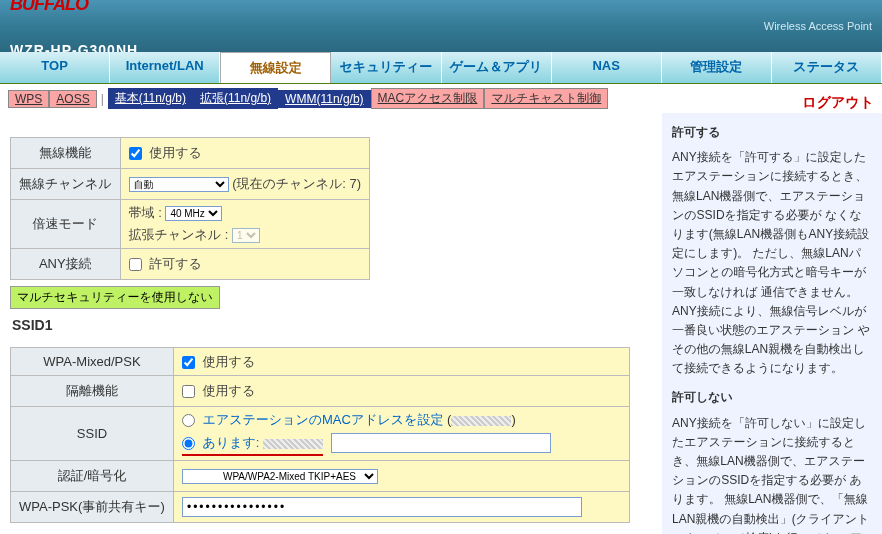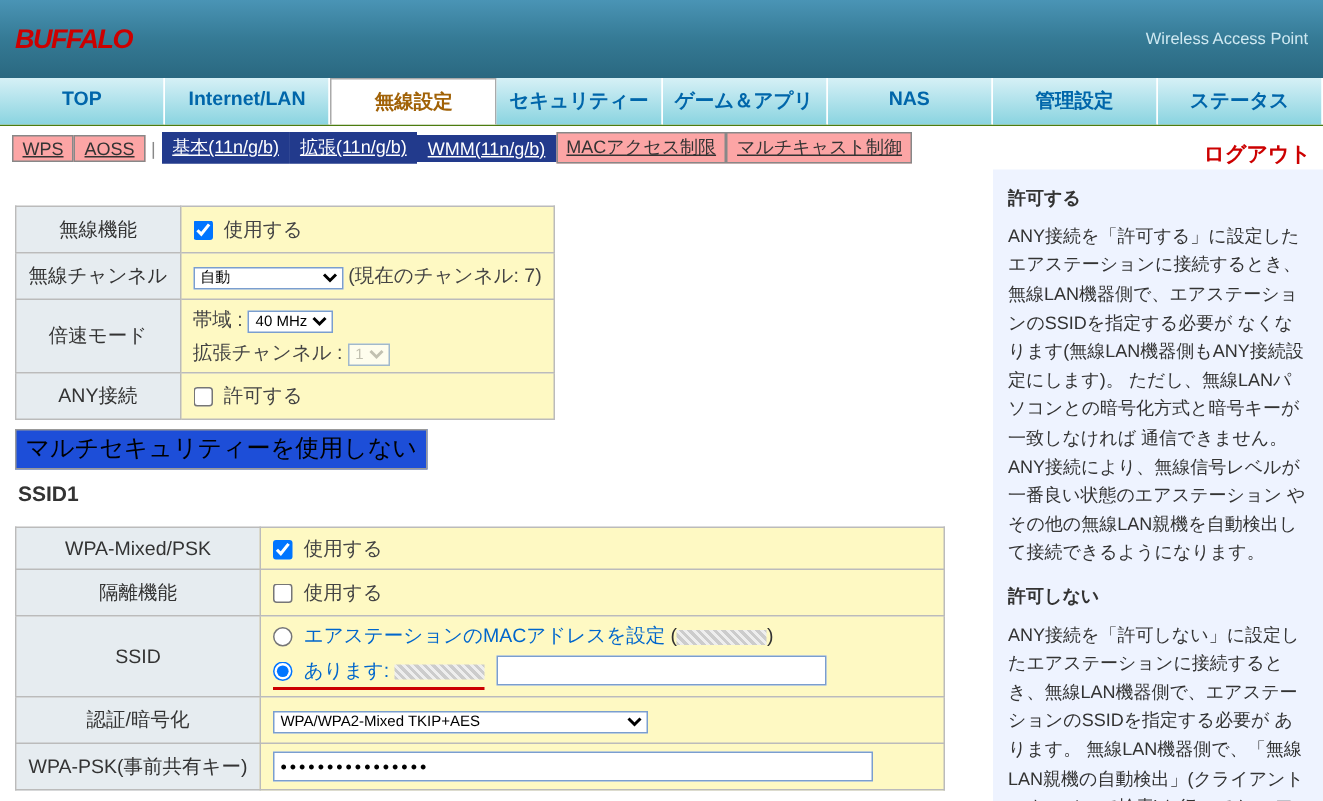--- a/index.html
+++ b/index.html
@@ -55,38 +55,39 @@
   background: #e6ecf0; text-align: center; font-weight: normal;
   padding: 6px 8px; border: 1px solid #bbb; color: #333; font-size: 13px;
   white-space: nowrap;
 }
 .settings-table td {
   background: #fef9c3; padding: 4px 8px; border: 1px solid #bbb; font-size: 13px;
 }
 .inline-label { color: #444; }
 input[type=checkbox], input[type=radio] { vertical-align: middle; margin-right: 4px; }
 select { font-size: 10px; border: 1px solid #7a9ecf; background: #fff; }
-button.small-btn { font-size: 16px; padding: 2px 6px; background: #1d4ed8; border: 1px solid #999; cursor: pointer; }
+button.small-btn { font-size: 12px; padding: 2px 6px; background: #bef264; border: 1px solid #999; cursor: pointer; }
 
 .section-label { font-size: 14px; font-weight: bold; margin: 8px 0 4px 2px; }
 
 .masked { display:inline-block; width:60px; height:10px; background: repeating-linear-gradient(45deg,#ccc,#ccc 2px,#eee 2px,#eee 4px); vertical-align: middle; }
 .text-input {
   border: 1px solid #7a9ecf; background: #fff; height: 20px; font-size: 12px; padding: 0 4px;
 }
 .underline-red { border-bottom: 2px solid #c00; display: inline-block; padding-bottom: 2px; }
 
 .pw-dots { letter-spacing: 2px; }
 </style>
 </head>
 <body>
 
 <div class="header">
   <div class="header-left">
     <span class="brand-logo">BUFFALO</span>
+    <span class="model">WZR-HP-G300NH</span>
   </div>
   <div class="header-right">
     <div class="wap-label">Wireless Access Point</div>
   </div>
 </div>
 
 <div class="main-tabs">
     <div class="main-tab">TOP</div>
     <div class="main-tab">Internet/LAN</div>
     <div class="main-tab active">無線設定</div>
@@ -203,21 +204,21 @@
               </label>
               <span class="masked"></span>
             </span>
             <input type="text" class="text-input" style="width: 220px; margin-left: 4px;">
           </div>
         </td>
       </tr>
       <tr>
         <th>認証/暗号化</th>
         <td>
-          <select style="width:250px;">
+          <select style="width:196px;padding-left:36px;">
             <option>WPA/WPA2-Mixed TKIP+AES</option>
           </select>
         </td>
       </tr>
       <tr>
         <th>WPA-PSK(事前共有キー)</th>
         <td>
           <input type="text" class="text-input pw-dots" style="width: 400px;" value="••••••••••••••••">
         </td>
       </tr>

